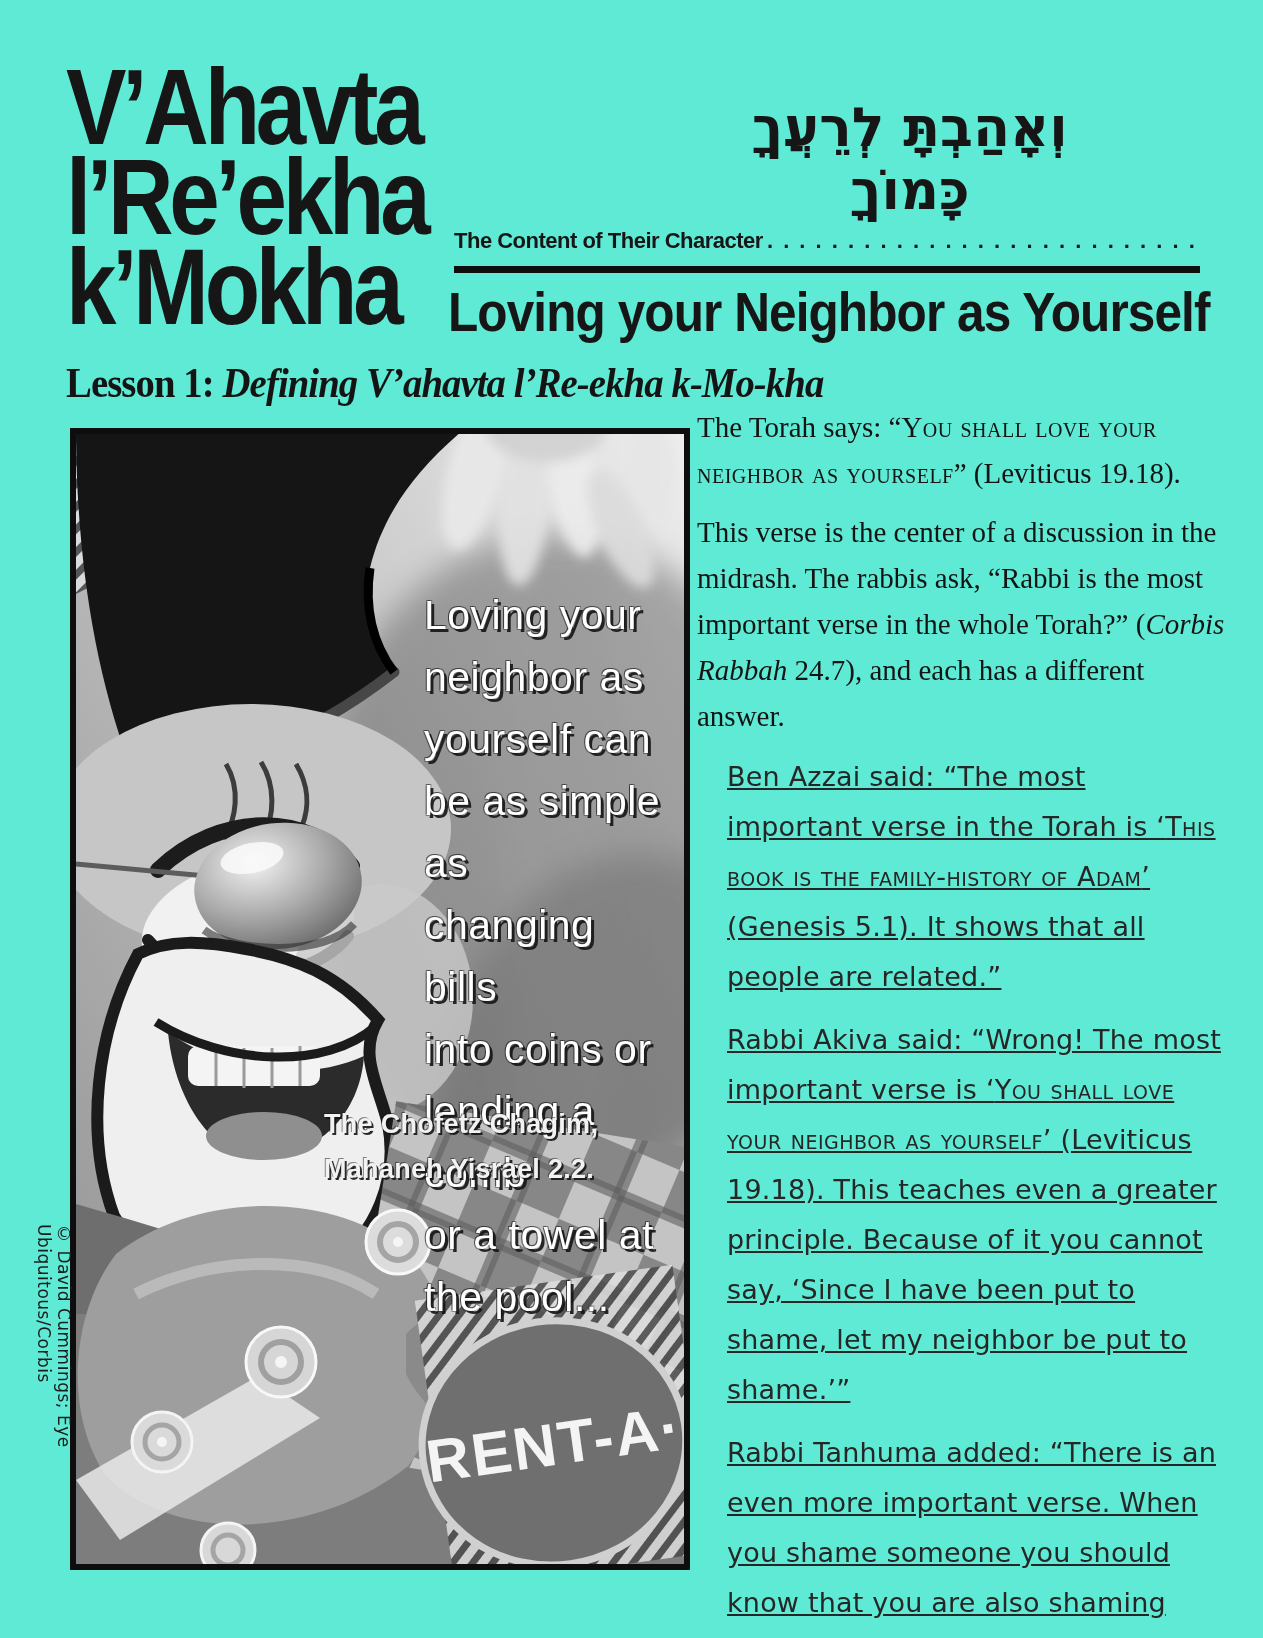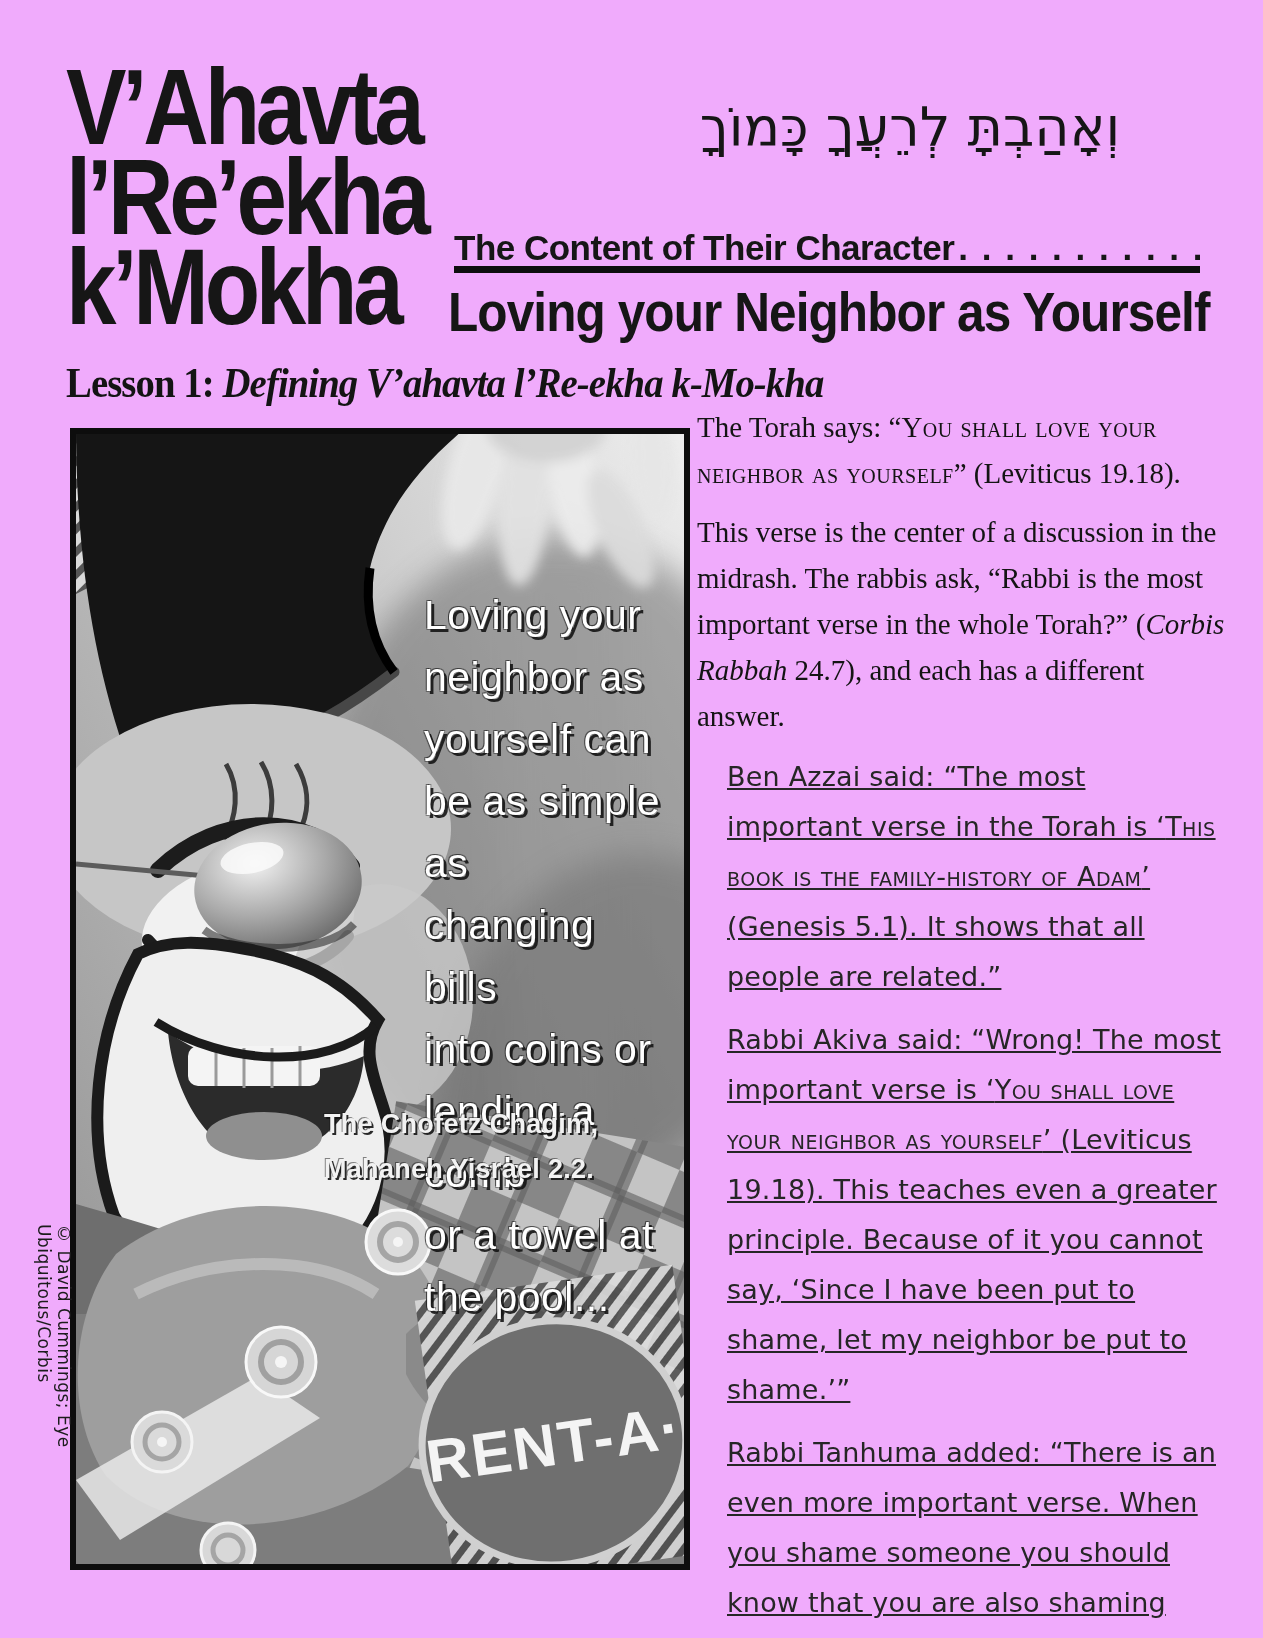--- a/index.html
+++ b/index.html
@@ -1,43 +1,43 @@
 <!DOCTYPE html>
 <html><head>
 <meta charset="utf-8">
 <style>
   html,body{margin:0;padding:0;background:#888;}
   #page{
     position:relative;
     width:1263px;height:1638px;
-    background:#f0abfc;
+    background:#5eead4;
     overflow:hidden;
     font-family:"Liberation Serif", serif;
     color:#1a1a1a;
   }
   
   .title-block{
     position:absolute;left:66px;top:62px;
     font-family:"Liberation Sans", sans-serif;
     font-weight:700;font-size:108px;line-height:90px;
     letter-spacing:-5px;
     transform:scaleX(.84);transform-origin:left top;
     color:#161616;white-space:nowrap;
   }
   .hebrew{
     position:absolute;left:690px;top:96px;width:440px;
     text-align:center;direction:rtl;
     font-family:"DejaVu Sans", sans-serif;
-    font-weight:400;font-size:54px;color:#161616;
+    font-weight:700;font-size:54px;color:#161616;
   }
   .byline{
     position:absolute;left:454px;top:228px;width:746px;
     display:flex;align-items:flex-end;
     font-family:"Liberation Sans", sans-serif;
-    font-weight:700;font-size:35px;letter-spacing:-.5px;color:#161616;
+    font-weight:700;font-size:22px;letter-spacing:-.5px;color:#161616;
     white-space:nowrap;
   }
   .byline .leader{flex:1;overflow:hidden;font-weight:700;letter-spacing:2px;padding:0 4px;}
   .title-rule{
     position:absolute;left:454px;top:266px;width:746px;height:7px;
     background:#0e0e0e;
   }
   .subtitle{
     position:absolute;left:448px;top:280px;
     font-family:"Liberation Sans", sans-serif;

